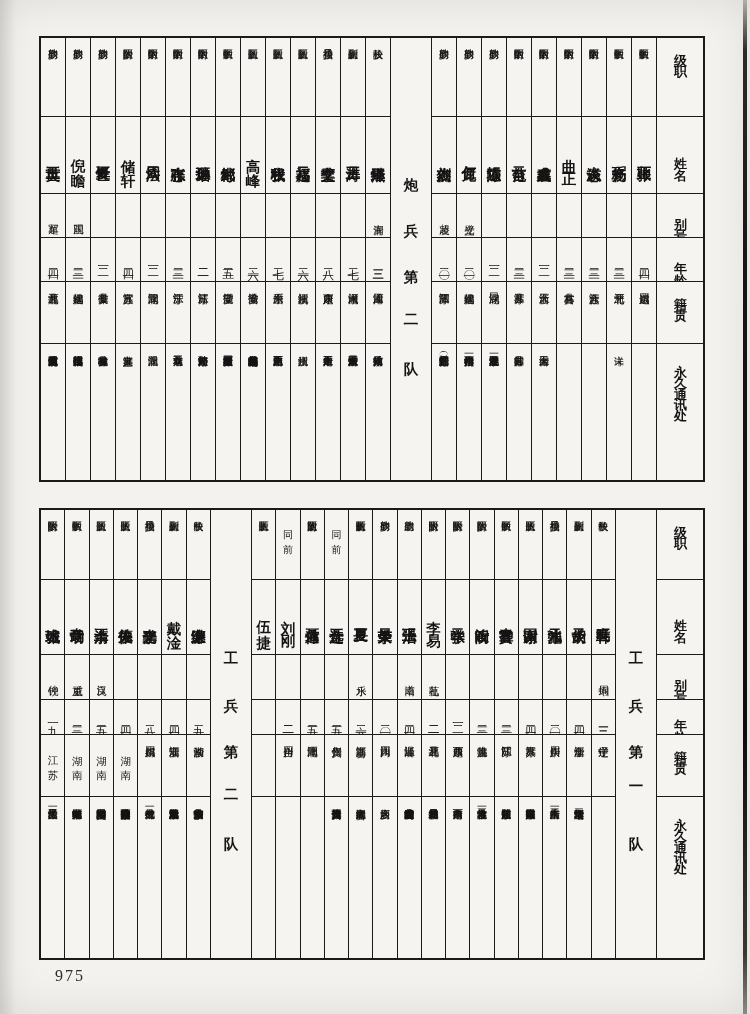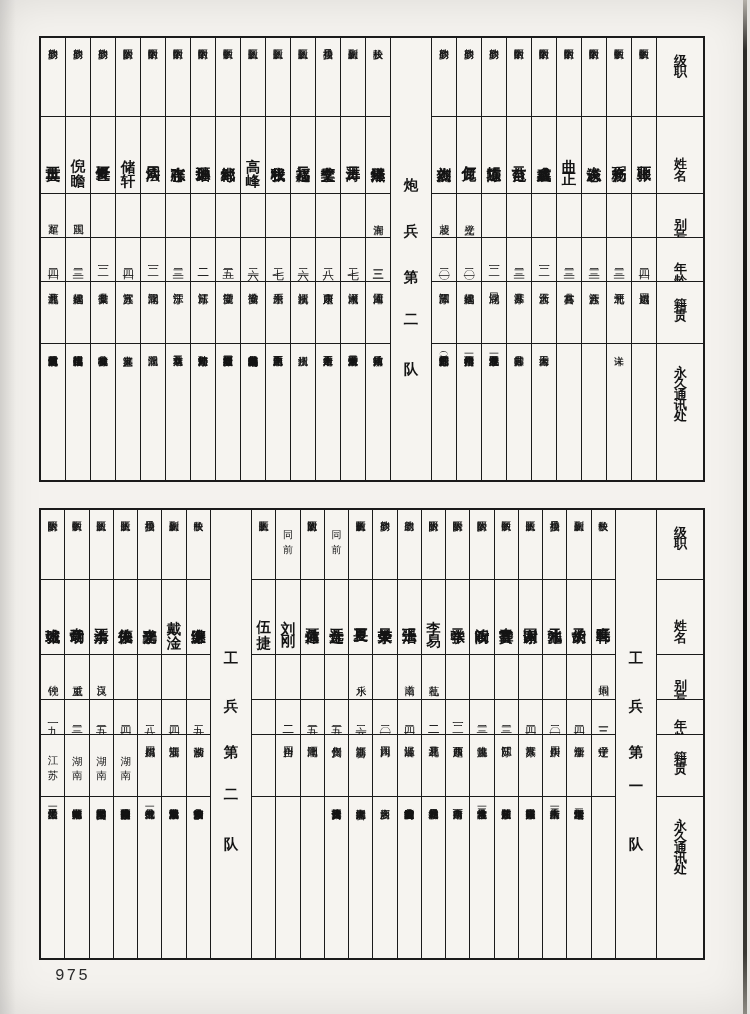--- a/index.html
+++ b/index.html
@@ -67,21 +67,21 @@
   .header .r5 span{padding-top:10px;}
 
   .section span{
     display:inline-block;writing-mode:vertical-rl;text-orientation:upright;
     font-size:14.5px;font-weight:600;color:#141414;
     letter-spacing:46px;padding-top:42px;line-height:16px;
   }
   .page-number{
     position:absolute;left:55px;top:967px;
     font-size:16px;letter-spacing:2px;color:#2b2b2b;
-    font-family:Liberation Mono, monospace;
+    font-family:Liberation Serif, serif;
   }
 </style>
 </head>
 <body>
 
 <div class="page">
   <div class="table t-top">
       <div class="col header">
         <div class="cell r0">
           <span>级职</span>

